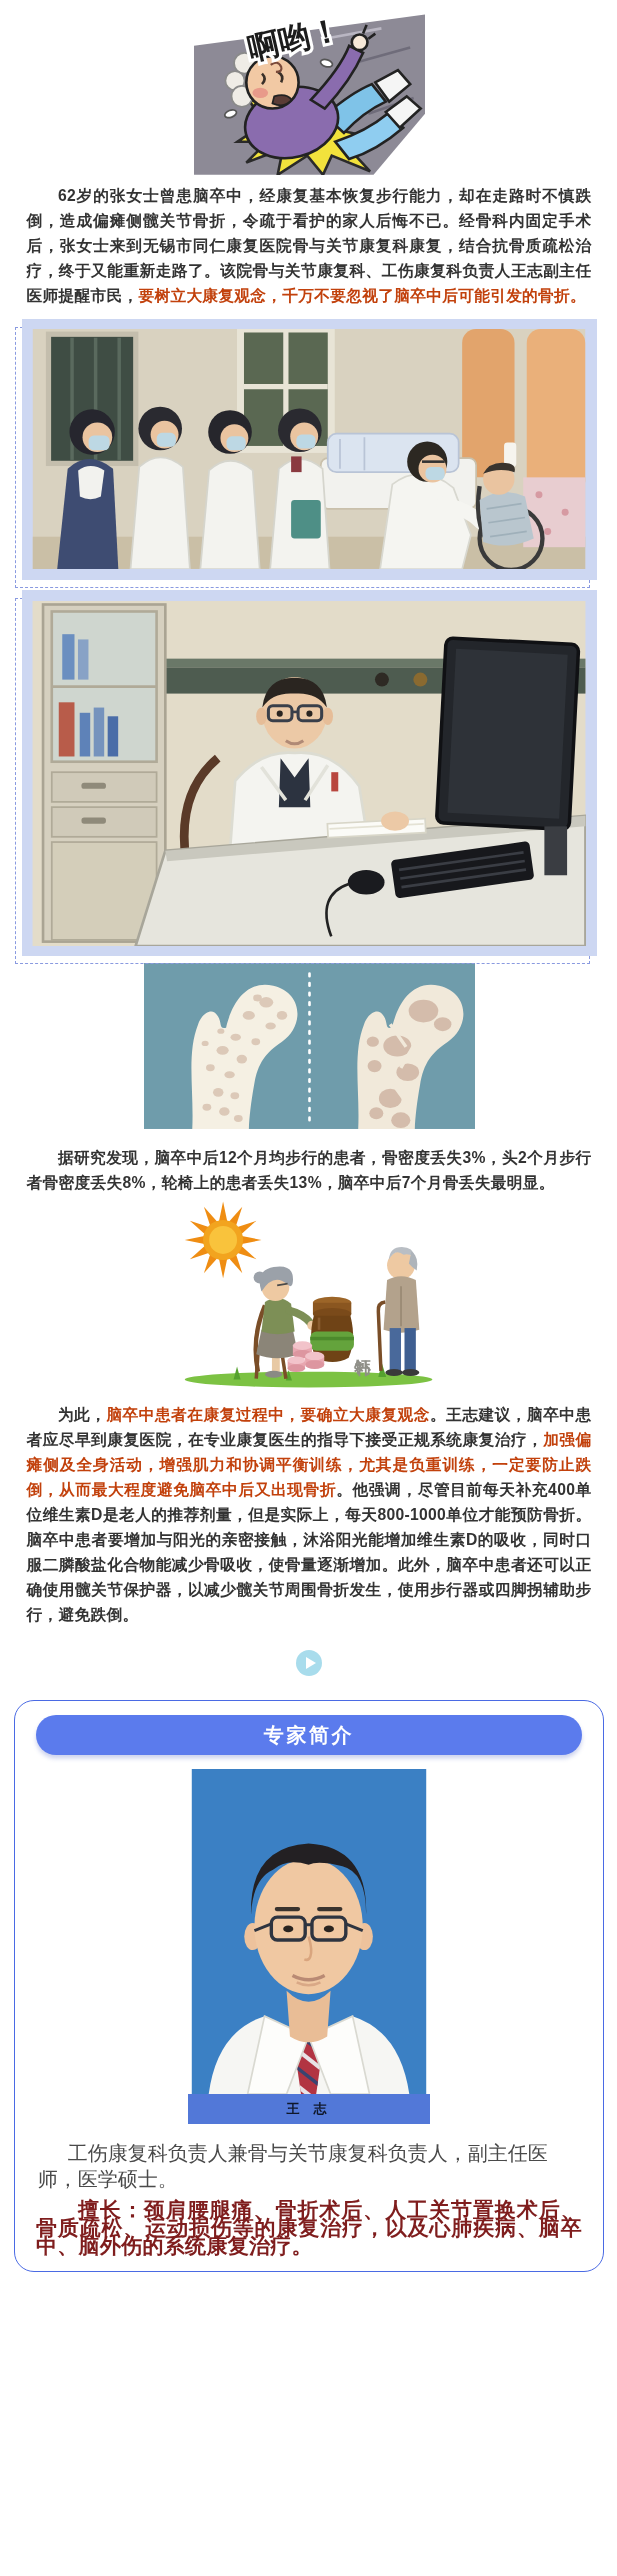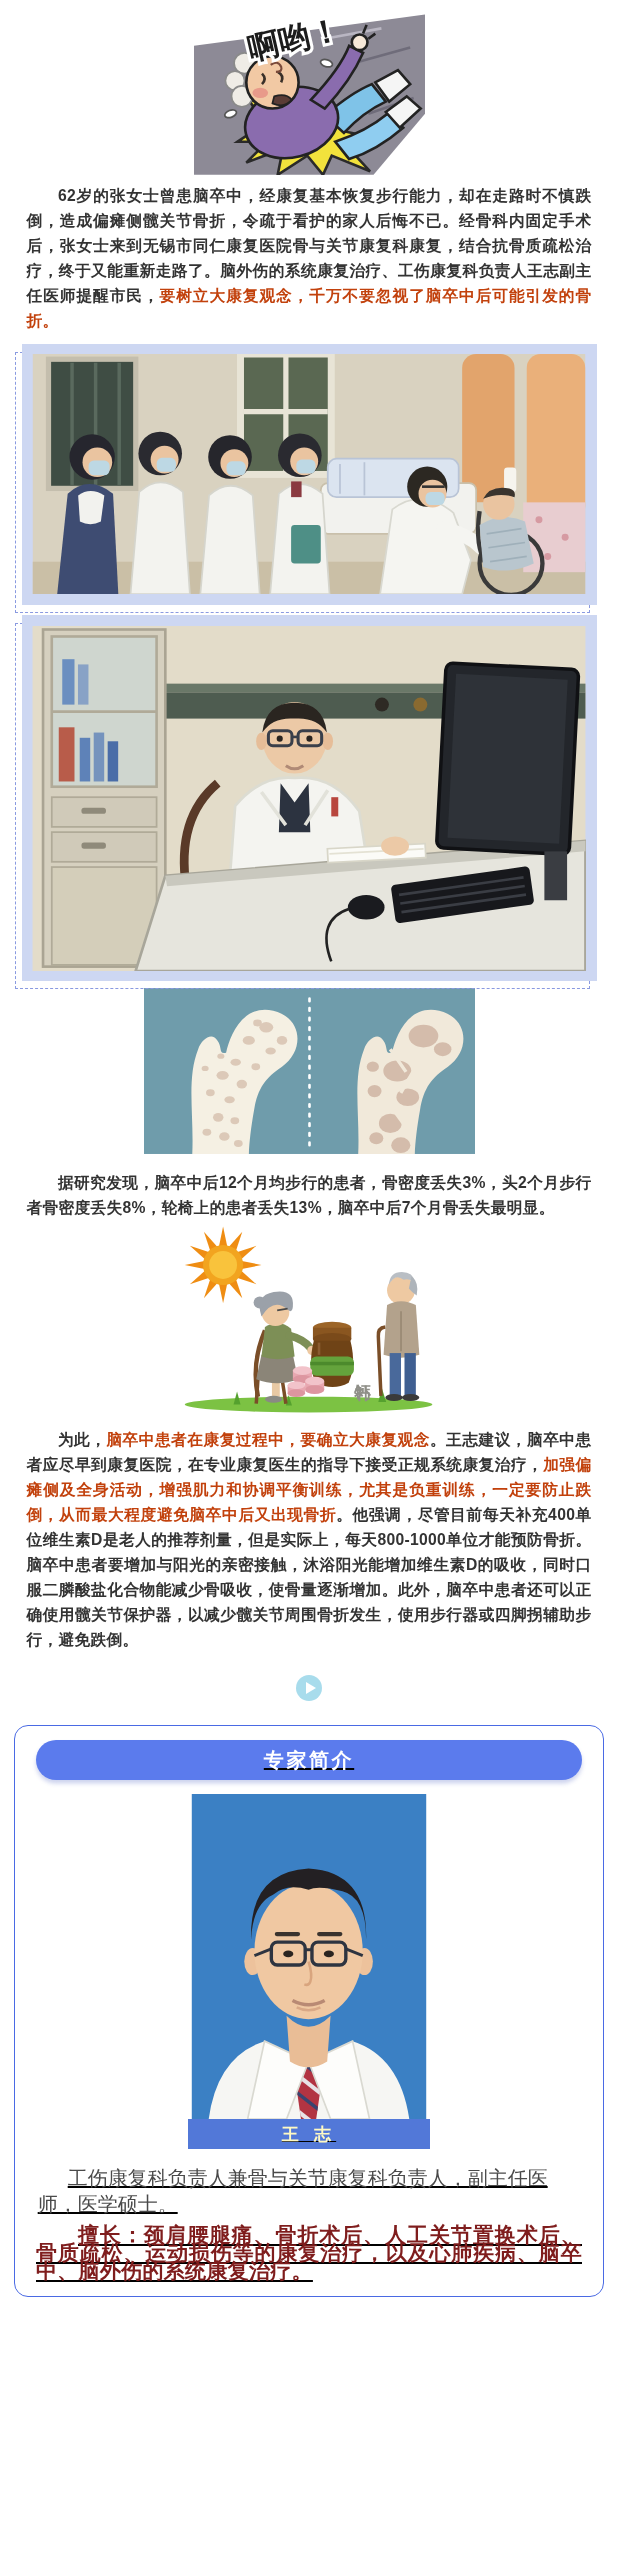--- a/index.html
+++ b/index.html
@@ -32,30 +32,30 @@
   
   .play-wrap{display:flex;justify-content:center;margin:23px 0 24.4px;}
   .play-button{width:26px;height:26px;border-radius:50%;background:#a8dcec;
         position:relative;cursor:pointer;}
   .play-button::after{content:"";position:absolute;left:9.6px;top:7px;
         border-left:10.5px solid #fff;border-top:6.1px solid transparent;
         border-bottom:6.1px solid transparent;}
 
   
   .expert-card{width:590px;box-sizing:border-box;margin:0 auto 13px;
-        border:1.7px solid #4a6ae4;border-radius:14px;background:#fff;
-        padding:14px 21px 14px;text-decoration:underline;}
+        border:1.7px solid #4a6ae4;border-radius:20px;background:#fff;
+        padding:14px 21px 14px;}
   .expert-header{height:40px;border-radius:21px;background:#5b7bed;
         color:#fff;display:flex;align-items:center;justify-content:center;
         font-size:20px;font-weight:700;letter-spacing:2.6px;
         box-shadow:0 3.5px 4.4px rgba(90,110,200,0.3);}
   .expert-photo-wrap{width:242px;margin:14px auto 0;}
   .expert-photo-wrap svg{display:block;}
-  .name-bar{height:30px;background:#5278d8;color:#fef9c3;display:flex;
-        align-items:center;justify-content:center;font-size:17px;
+  .name-bar{height:30px;background:#5278d8;color:#0f172a;display:flex;
+        align-items:center;justify-content:center;font-size:13px;
         font-weight:700;letter-spacing:5.2px;}
   .credential{font-size:20px;color:#4a4a4a;font-weight:400;
         margin:15.7px 1.7px 0;text-indent:1.5em;line-height:26px;}
   .specialty{font-size:21px;color:#7f1d1d;font-weight:700;line-height:18px;
         text-indent:2em;margin:8.7px 0 1.7px;text-align:justify;
         letter-spacing:0.3px;}
 </style>
 </head>
 <body>
 
@@ -85,21 +85,21 @@
       <ellipse cx="76" cy="96" rx="9" ry="6" fill="#e89a8a"></ellipse>
       <path d="M78,74 q6,6 0,12 M96,72 q8,4 4,12" stroke="#3a3028" stroke-width="3" fill="none"></path>
       <path d="M88,64 q8,-6 12,2 q2,6 -6,6" stroke="#7a4a3a" stroke-width="2.5" fill="none"></path>
       <path d="M92,100 q14,-4 20,4 q-8,10 -22,4 Z" fill="#5a3c36" stroke="#222" stroke-width="2"></path>
       <ellipse cx="42" cy="120" rx="7" ry="4" fill="#fff" stroke="#555" stroke-width="2" transform="rotate(-20 42 120)"></ellipse>
       <ellipse cx="152" cy="62" rx="7" ry="4" fill="#fff" stroke="#555" stroke-width="2" transform="rotate(16 152 62)"></ellipse>
       <text x="118" y="46" font-size="36" font-weight="bold" fill="#1c1c1c" stroke="#ffffff" stroke-width="7" paint-order="stroke" text-anchor="middle" transform="rotate(-13 118 46)">啊哟！</text>
     </svg>
   </div>
 
-  <p class="para"><span class="run-black">62岁的张女士曾患脑卒中，经康复基本恢复步行能力，却在走路时不慎跌倒，造成偏瘫侧髋关节骨折，令疏于看护的家人后悔不已。经骨科内固定手术后，张女士来到无锡市同仁康复医院骨与关节康复科康复，结合抗骨质疏松治疗，终于又能重新走路了。脑外伤的系统康复治疗、工伤康复科负责人王志副主任医师提醒市民，</span><span class="run-red">要树立大康复观念，千万不要忽视了脑卒中后可能引发的骨折。</span></p>
+  <p class="para"><span class="run-black">62岁的张女士曾患脑卒中，经康复基本恢复步行能力，却在走路时不慎跌倒，造成偏瘫侧髋关节骨折，令疏于看护的家人后悔不已。经骨科内固定手术后，张女士来到无锡市同仁康复医院骨与关节康复科康复，结合抗骨质疏松治疗，终于又能重新走路了。该院骨与关节康复科、工伤康复科负责人王志副主任医师提醒市民，</span><span class="run-red">要树立大康复观念，千万不要忽视了脑卒中后可能引发的骨折。</span></p>
 
   <div class="photo-frame">
     <div class="frame-bg">
       <svg width="552" height="240" viewBox="0 0 633 275">
         <rect width="633" height="275" fill="#d9d2c0"></rect>
         <rect x="18" y="6" width="100" height="148" fill="#3f4d44" stroke="#c4bead" stroke-width="6"></rect>
         <line x1="45" y1="10" x2="45" y2="150" stroke="#5a6a5e" stroke-width="4"></line>
         <line x1="72" y1="10" x2="72" y2="150" stroke="#5a6a5e" stroke-width="4"></line>
         <line x1="99" y1="10" x2="99" y2="150" stroke="#5a6a5e" stroke-width="4"></line>
         <rect x="238" y="0" width="104" height="138" fill="#5a6852" stroke="#e8e4d6" stroke-width="8"></rect>

